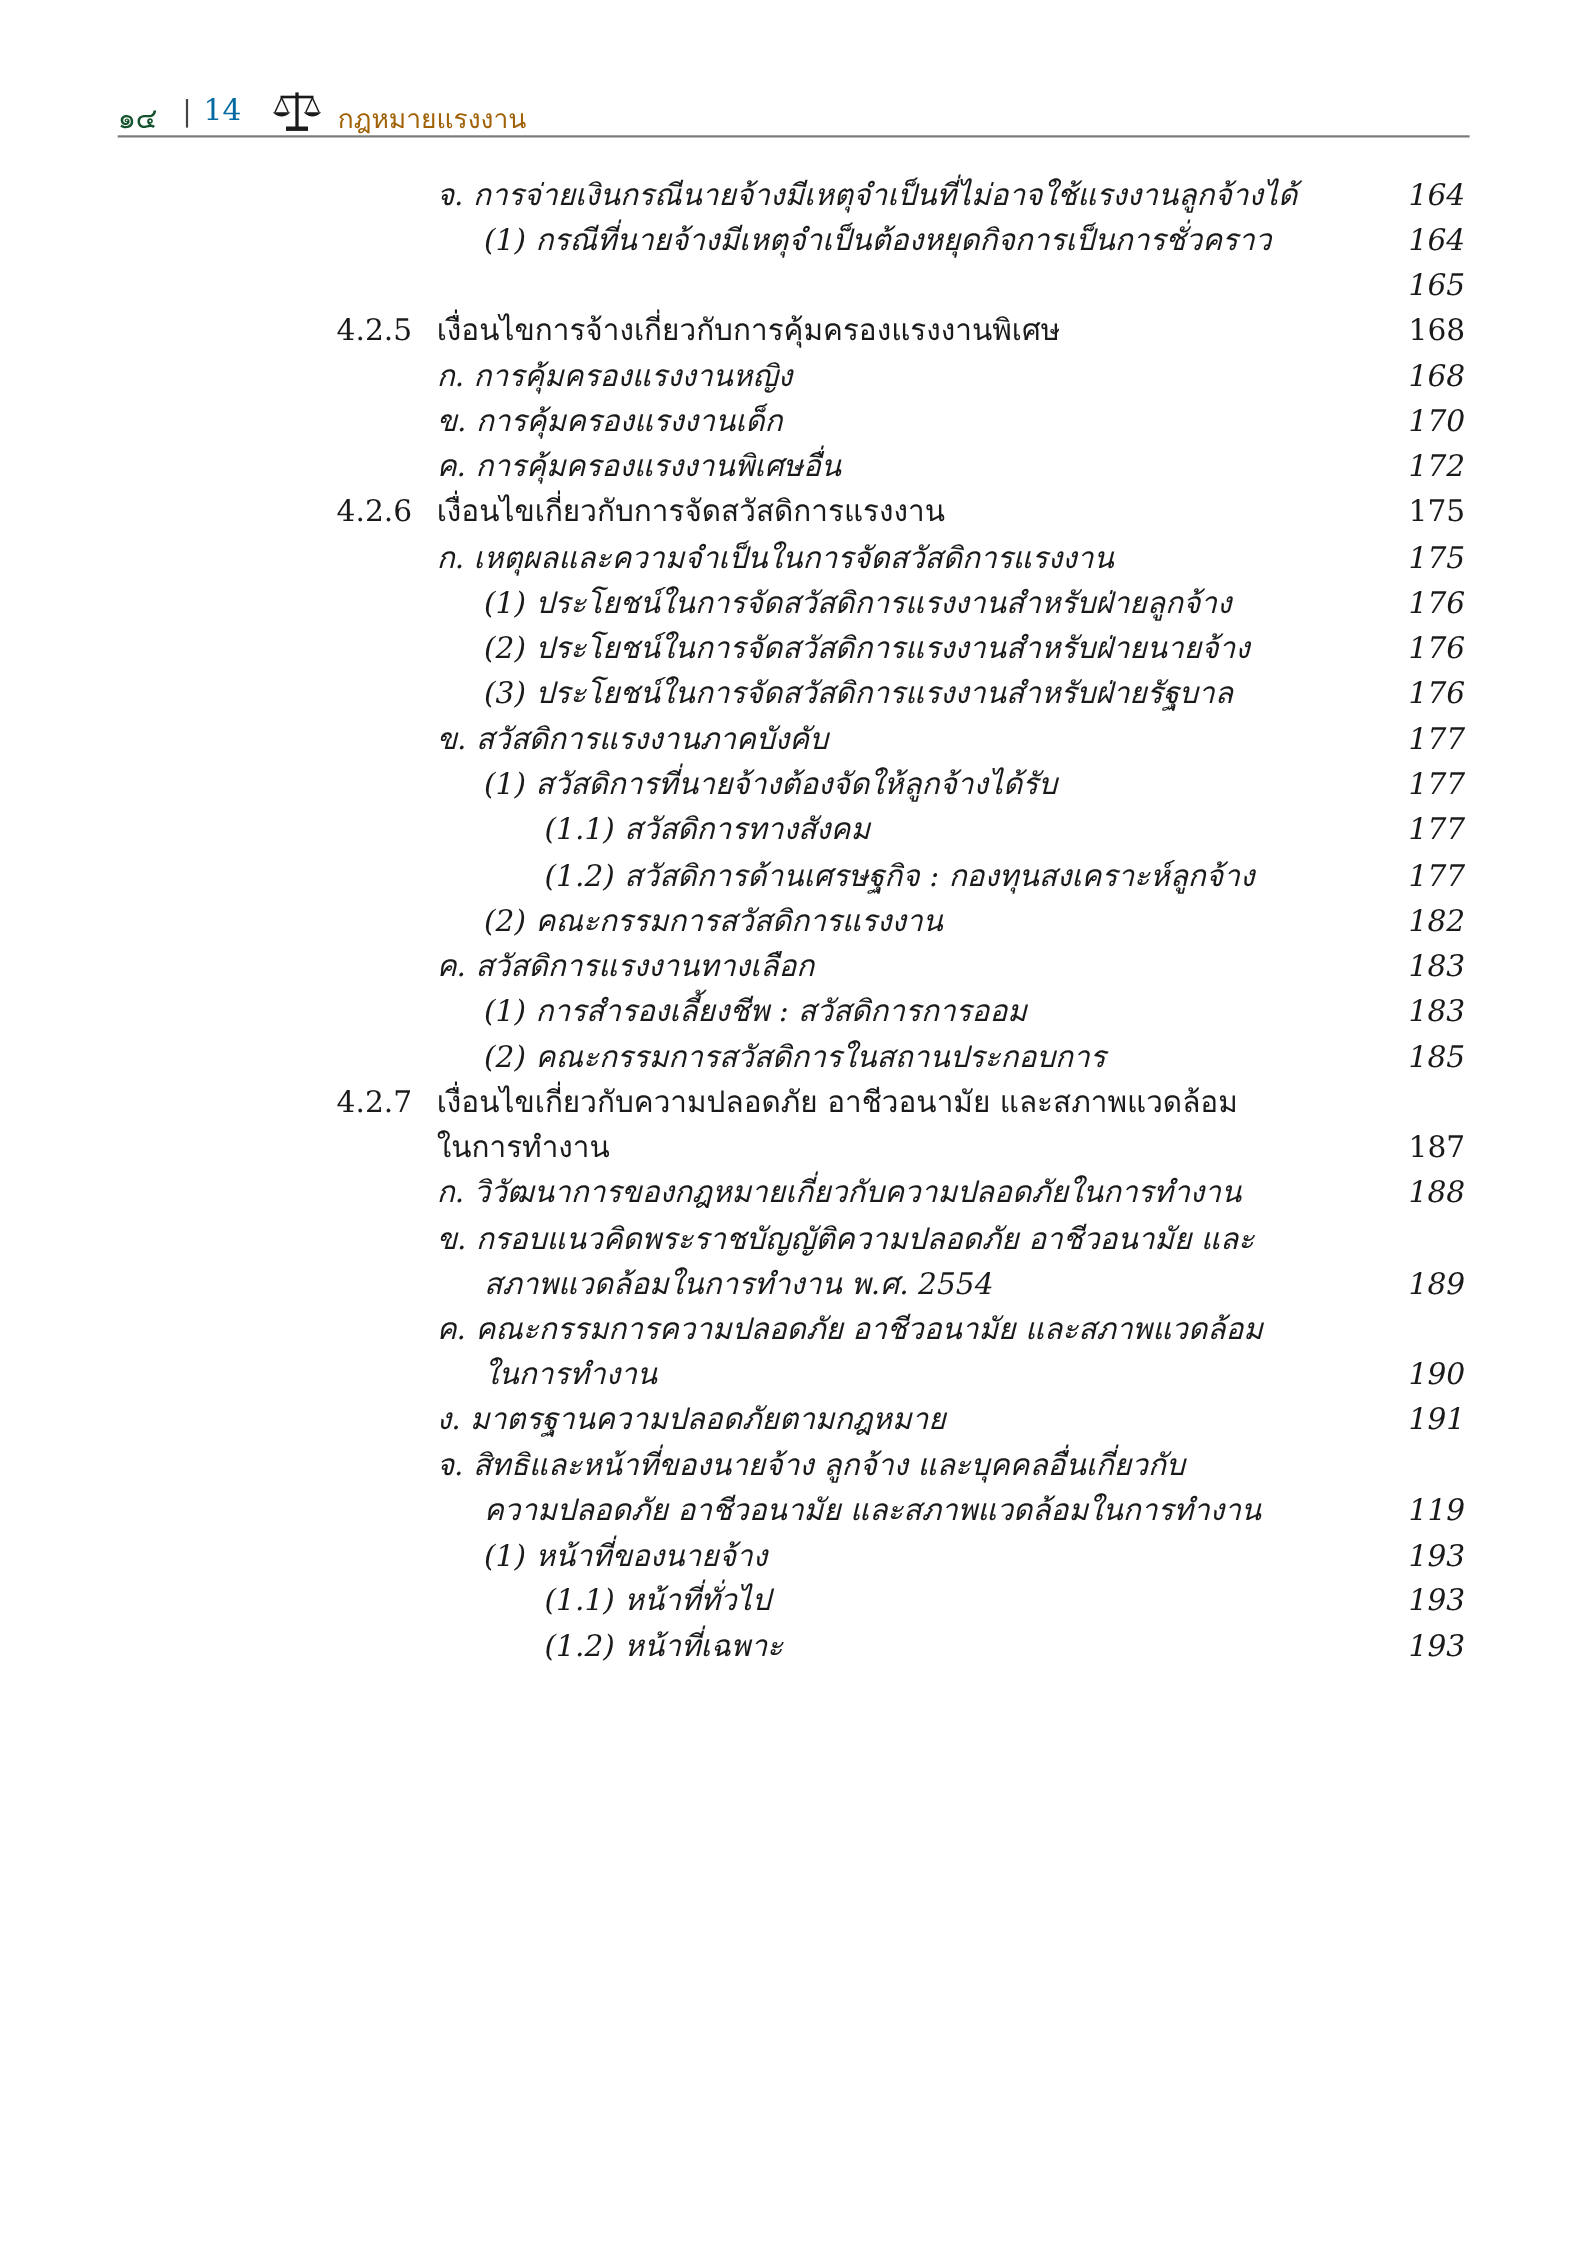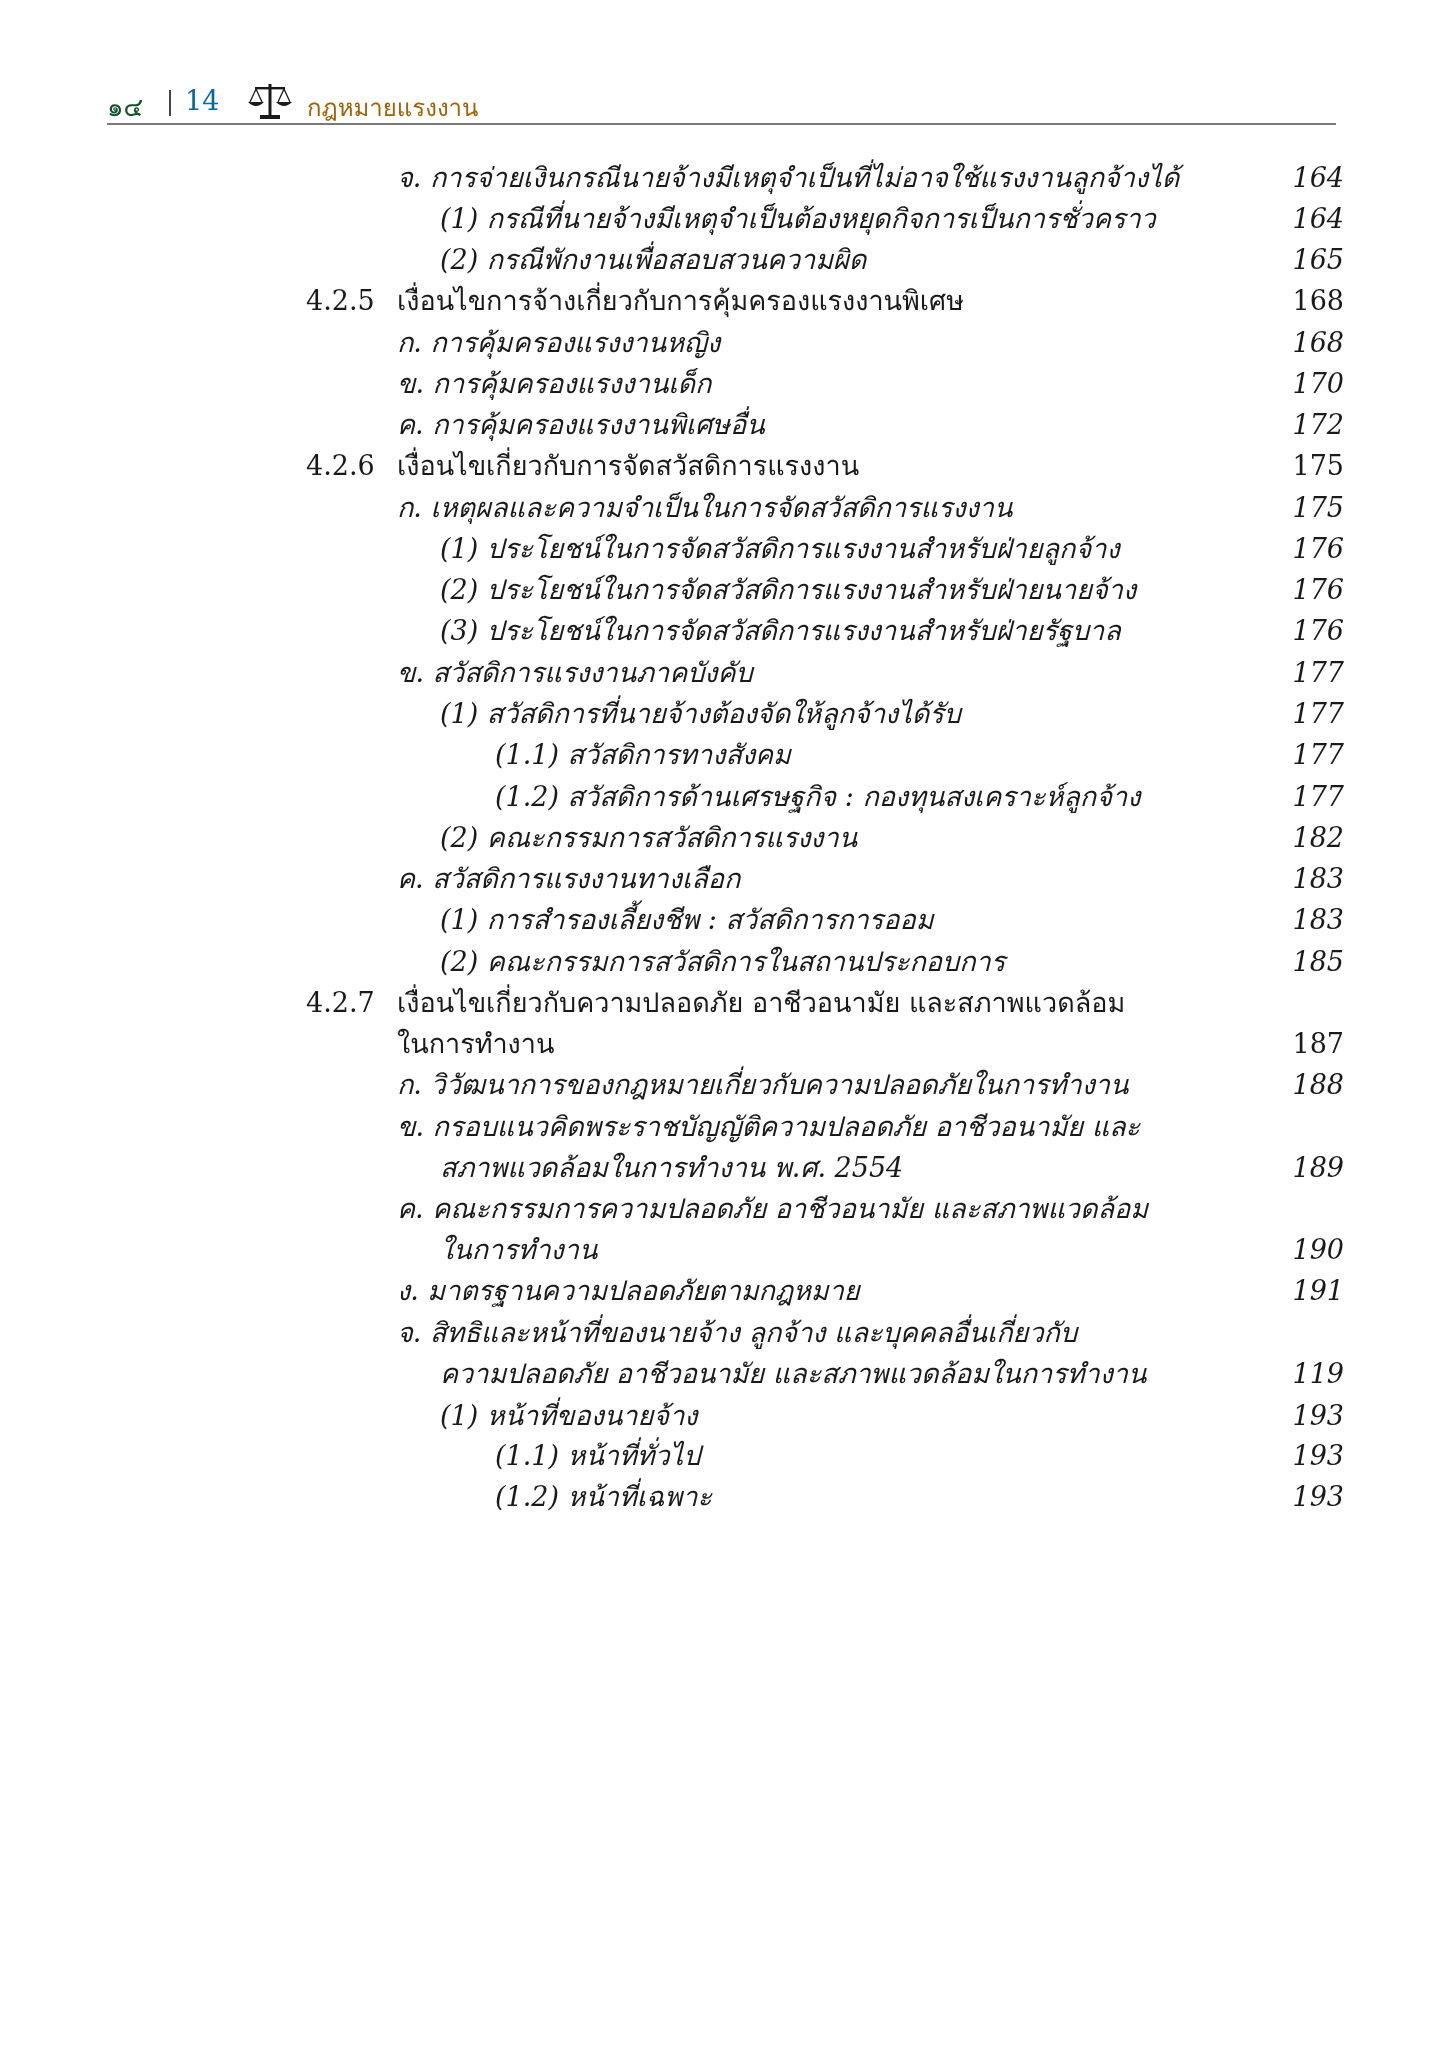--- a/index.html
+++ b/index.html
@@ -11,21 +11,21 @@
   .header .arabic-num { position: absolute; left: 78px; top: 3px; font-size: 27px; color: #0369a1; }
   .header .scales { position: absolute; left: 138px; top: 0px; width: 50px; height: 40px; }
   .header .title { position: absolute; left: 200px; top: 6px; font-size: 24px;
                    font-family: "DejaVu Sans", "Liberation Sans", sans-serif; color: #a16207; }
   .header-rule { position: absolute; left: 107px; top: 123px; width: 1229px; height: 2px; background: #7a7a7a; }
 
   .toc { position: absolute; left: 0; top: 0; width: 1448px; }
   .row { position: absolute; left: 0; width: 1448px; height: 40px; font-size: 27px; line-height: 40px; }
   .row .num { position: absolute; left: 306px; font-style: normal; }
   .row .text { position: absolute; white-space: nowrap; }
-  .row .page { position: absolute; right: 104px; }
+  .row .page { position: absolute; right: 116px; }
   .row.italic .text, .row.italic .page { font-style: italic; }
   .row.upright .text, .row.upright .page { font-style: normal; }
   .l0 { left: 397px; }
   .l1 { left: 397px; }
   .l1c { left: 440px; }
   .l2 { left: 440px; }
   .l3 { left: 495px; }
 </style>
 </head>
 <body>
@@ -54,21 +54,20 @@
 <div class="toc">
   <div class="row italic" style="top:158px">
     <span class="text l1">จ. การจ่ายเงินกรณีนายจ้างมีเหตุจำเป็นที่ไม่อาจใช้แรงงานลูกจ้างได้</span>
     <span class="page">164</span>
   </div>
   <div class="row italic" style="top:199px">
     <span class="text l2">(1) กรณีที่นายจ้างมีเหตุจำเป็นต้องหยุดกิจการเป็นการชั่วคราว</span>
     <span class="page">164</span>
   </div>
   <div class="row italic" style="top:240px">
-    <span class="text l2">(2) กรณีพักงานเพื่อสอบสวนความผิด</span>
     <span class="page">165</span>
   </div>
   <div class="row upright" style="top:281px">
     <span class="num">4.2.5</span>
     <span class="text l0">เงื่อนไขการจ้างเกี่ยวกับการคุ้มครองแรงงานพิเศษ</span>
     <span class="page">168</span>
   </div>
   <div class="row italic" style="top:323px">
     <span class="text l1">ก. การคุ้มครองแรงงานหญิง</span>
     <span class="page">168</span>

